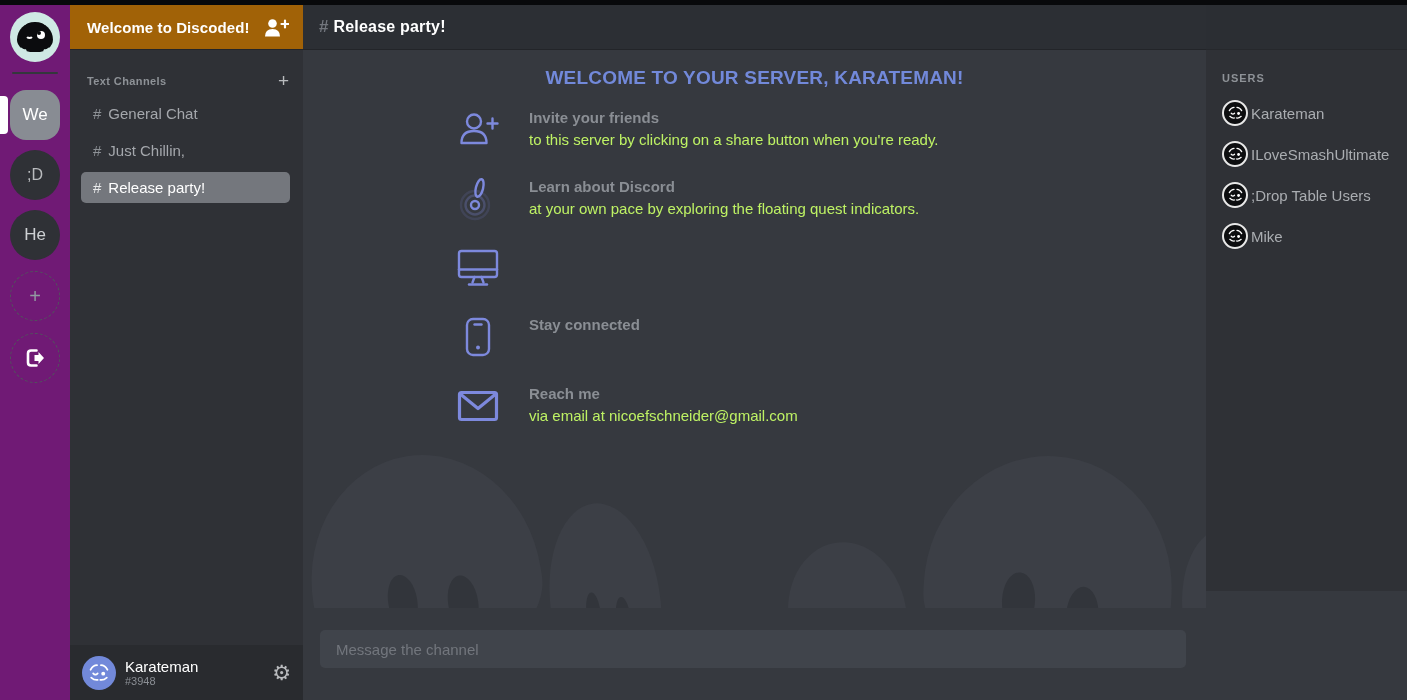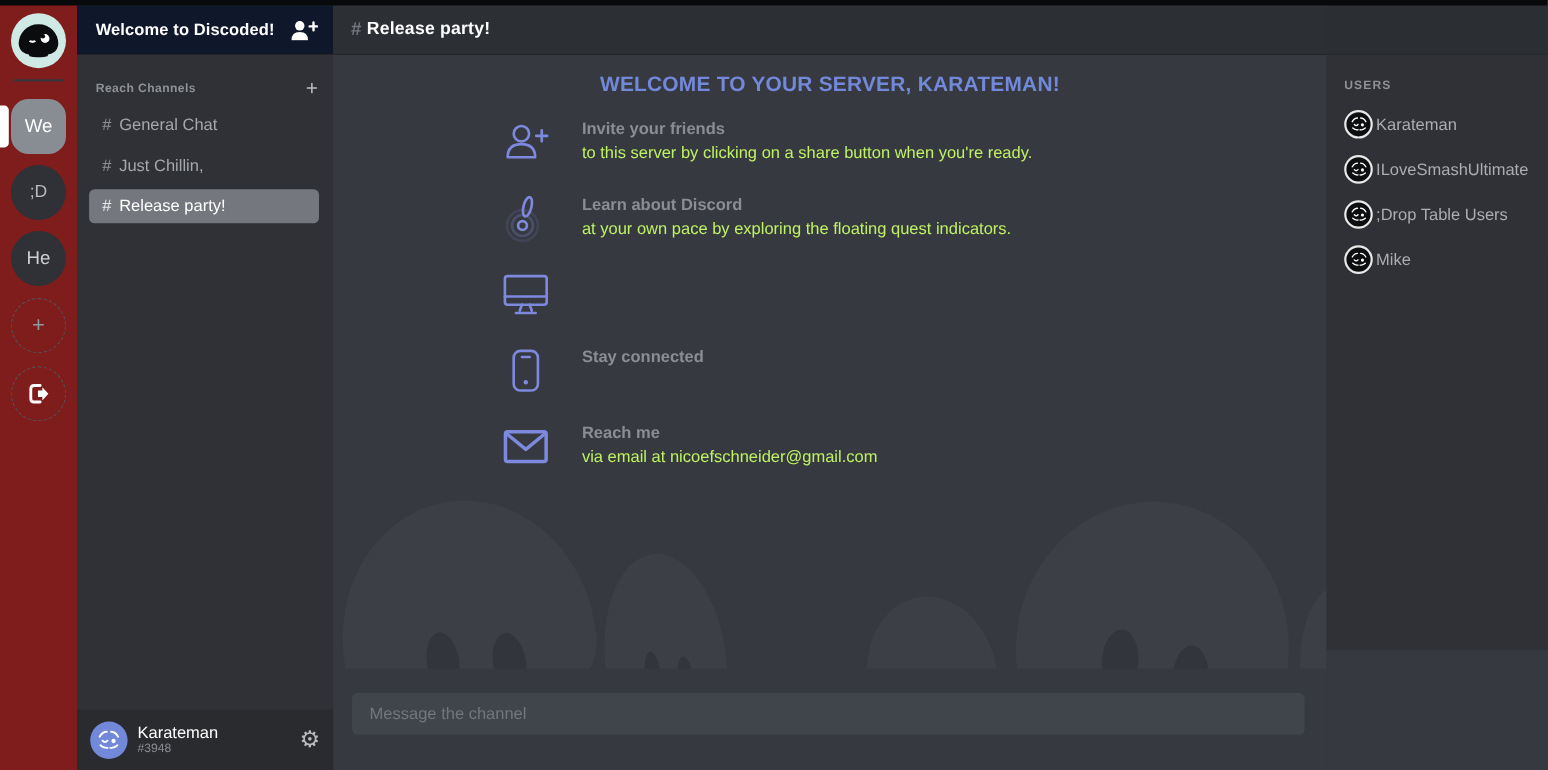--- a/index.html
+++ b/index.html
@@ -4,21 +4,21 @@
 <style>
   * { margin:0; padding:0; box-sizing:border-box; }
   html,body { width:1407px; height:700px; background:#36393f; overflow:hidden;
     font-family:"Liberation Sans","DejaVu Sans",sans-serif; }
   .app { position:relative; width:1407px; height:700px; background:#36393f; overflow:hidden; }
 
   
   .top-strip { position:absolute; left:0; top:0; width:1407px; height:5px; background:#08090b; z-index:30; }
 
   
-  .rail { position:absolute; left:0; top:0; width:70px; height:700px; background:#7f1d1d; z-index:20; }
+  .rail { position:absolute; left:0; top:0; width:70px; height:700px; background:#701a75; z-index:20; }
   .server-logo { position:absolute; left:10px; top:12px; width:50px; height:50px; border-radius:50%;
     background:#cfe9e4; overflow:hidden; cursor:pointer; }
   .logo-face { position:absolute; left:7px; top:10px; width:36px; height:30px; background:#0b0c0e;
     border-radius:50% 50% 46% 46% / 60% 60% 42% 42%; }
   .logo-eye-wink { position:absolute; left:8px; top:9px; width:9px; height:8px; border:2.5px solid transparent;
     border-bottom-color:#fff; border-radius:50%; }
   .logo-eye-round { position:absolute; left:20px; top:9px; width:8px; height:8px; background:#fff; border-radius:50%; }
   .logo-eye-round::after { content:""; position:absolute; left:0px; top:0px; width:4px; height:4px;
     background:#0b0c0e; border-radius:50%; }
   .logo-arc { position:absolute; width:10px; height:7px; border:2px solid transparent; border-radius:50%; }
@@ -30,21 +30,21 @@
   .rail-item { position:absolute; left:10px; width:50px; height:50px; display:flex; align-items:center;
     justify-content:center; cursor:pointer; color:#b9bbbe; font-size:16px; }
   .rail-item.squircle { background:#888c93; border-radius:16px; color:#fff; font-size:17px; }
   .rail-item.circle { background:#2f3136; border-radius:50%; }
   .rail-item.dashed { background:transparent; border:1px dashed #50555c; border-radius:50%; color:#9299a1; font-size:20px; font-weight:300; }
   .active-pill { position:absolute; left:0; top:96px; width:8px; height:38px; background:#fff; border-radius:0 4px 4px 0; }
   .rail-he { color:#cdd0d3; font-size:17px; }
 
   
   .sidebar { position:absolute; left:70px; top:5px; width:233px; height:695px; background:#2f3136; z-index:10; }
-  .panel-header { height:45px; background:#0f172a; border-bottom:1px solid #232529;
+  .panel-header { height:45px; background:#a16207; border-bottom:1px solid #232529;
     display:flex; align-items:center; padding:0 14px 0 17px; }
   .sidebar .panel-header { cursor:pointer; }
   .server-name { flex:1; color:#fff; font-size:15px; font-weight:600; letter-spacing:.1px; }
   .channels-head { display:flex; align-items:center; justify-content:space-between; margin:24px 14px 0 17px; }
   .channels-label { color:#8e9297; font-size:11px; font-weight:700; letter-spacing:.4px; }
   .add-channel { color:#b9bbbe; font-size:19px; font-weight:300; cursor:pointer; line-height:14px; }
   .channel-list { margin-top:10px; }
   .channel { height:31px; margin:3px 13px 6px 11px; padding-left:12px; display:flex; align-items:center;
     border-radius:5px; font-size:15px; color:#a4a7ac; cursor:pointer; }
   .channel .hash { color:#8e9297; margin-right:7px; }
@@ -157,21 +157,21 @@
       <div class="server-name">Welcome to Discoded!</div>
       <span>
         <svg width="25" height="19" viewBox="0 0 25 19">
           <circle cx="8.5" cy="5.5" r="4.3" fill="#fff"></circle>
           <path d="M1 18.5 Q1 11 8.5 11 Q16 11 16 18.5 Z" fill="#fff"></path>
           <path d="M17.5 6 h7 M21 2.5 v7" stroke="#fff" stroke-width="2.2" stroke-linecap="round"></path>
         </svg>
       </span>
     </div>
     <div class="channels-head">
-      <span class="channels-label">Reach Channels</span>
+      <span class="channels-label">Text Channels</span>
       <span class="add-channel">+</span>
     </div>
     <div class="channel-list">
       <div class="channel">
         <span class="hash">#</span>
         <span>General Chat</span>
       </div>
       <div class="channel">
         <span class="hash">#</span>
         <span>Just Chillin,</span>

